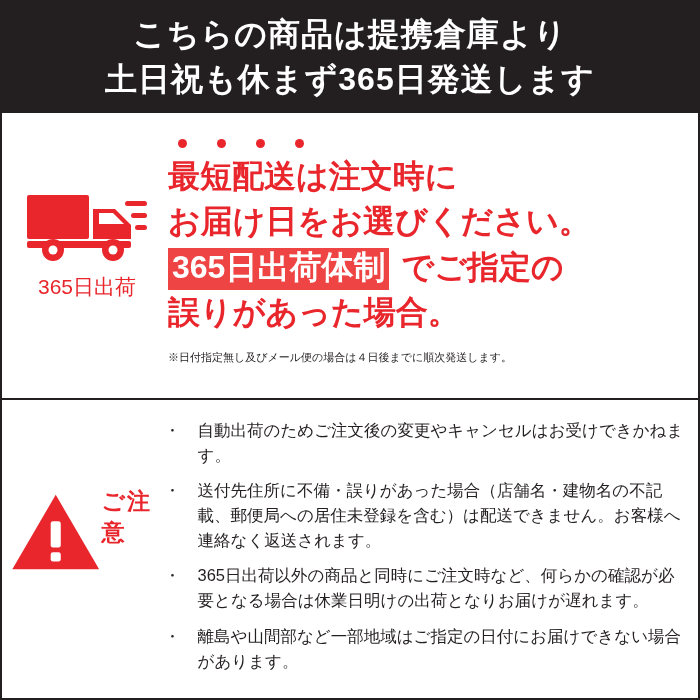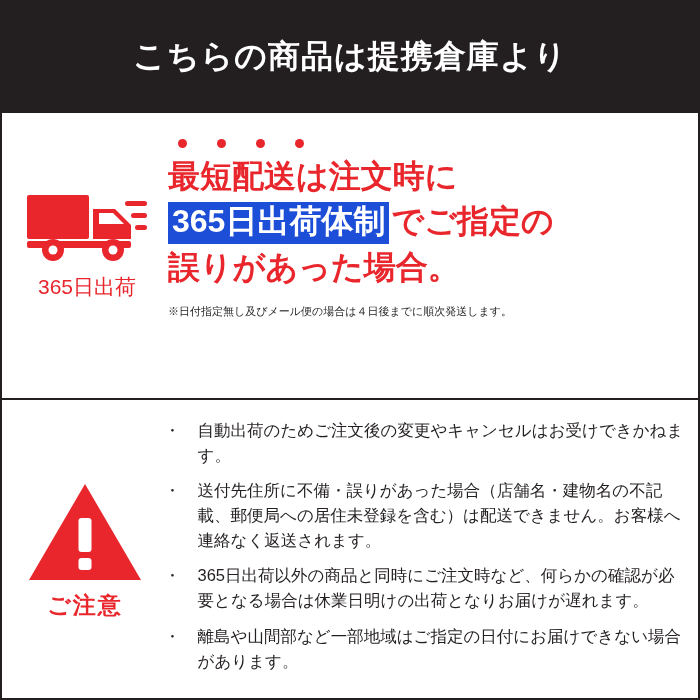--- a/index.html
+++ b/index.html
@@ -97,24 +97,24 @@
     background: #e8262c;
   }
   .mid-line {
     color: #e8262c;
     font-size: 32px;
     font-weight: bold;
     line-height: 1.42;
     white-space: nowrap;
   }
   .hl {
-    background: #1d4ed8;
+    background: #ef4444;
     color: #ffffff;
     padding: 1px 4px 3px 4px;
-    margin-right: 2px;
+    margin-right: 12px;
     display: inline-block;
     line-height: 1.18;
   }
   .mid-note {
     color: #231f20;
     font-size: 11px;
     line-height: 1.3;
     margin-top: 14px;
     white-space: nowrap;
   }
@@ -124,22 +124,20 @@
     flex: 1 1 auto;
     display: flex;
     flex-direction: row;
     padding: 14px 14px 10px 10px;
     box-sizing: border-box;
   }
   .warn-col {
     width: 150px;
     flex: 0 0 150px;
     display: flex;
-    flex-direction: column;
-    align-items: center;
     justify-content: flex-start;
     padding-top: 66px;
     box-sizing: border-box;
   }
   .warn-icon {
     width: 118px;
     height: 104px;
     display: block;
   }
   .warn-caption {
@@ -185,20 +183,21 @@
     pointer-events: none;
   }
 </style>
 </head>
 <body>
 
 <div class="banner">
 
   <div class="header">
     <div class="header-line">こちらの商品は提携倉庫より</div>
+    <div class="header-line">土日祝も休まず365日発送します</div>
   </div>
 
   <div class="mid">
 
     <div class="truck-col">
       <svg class="truck-icon" viewBox="0 0 124 86">
         <g fill="#e8262c">
 
           <rect x="2" y="16" width="62" height="44" rx="2"></rect>
 
@@ -222,20 +221,21 @@
     </div>
 
     <div class="mid-text">
       <div class="dots">
         <span class="dot"></span>
         <span class="dot"></span>
         <span class="dot"></span>
         <span class="dot"></span>
       </div>
       <div class="mid-line">最短配送は注文時に</div>
+      <div class="mid-line">お届け日をお選びください。</div>
       <div class="mid-line">
         <span class="hl">365日出荷体制</span><span>でご指定の</span>
       </div>
       <div class="mid-line">誤りがあった場合。</div>
       <div class="mid-note">※日付指定無し及びメール便の場合は４日後までに順次発送します。</div>
     </div>
   </div>
 
   <div class="caution">
 

